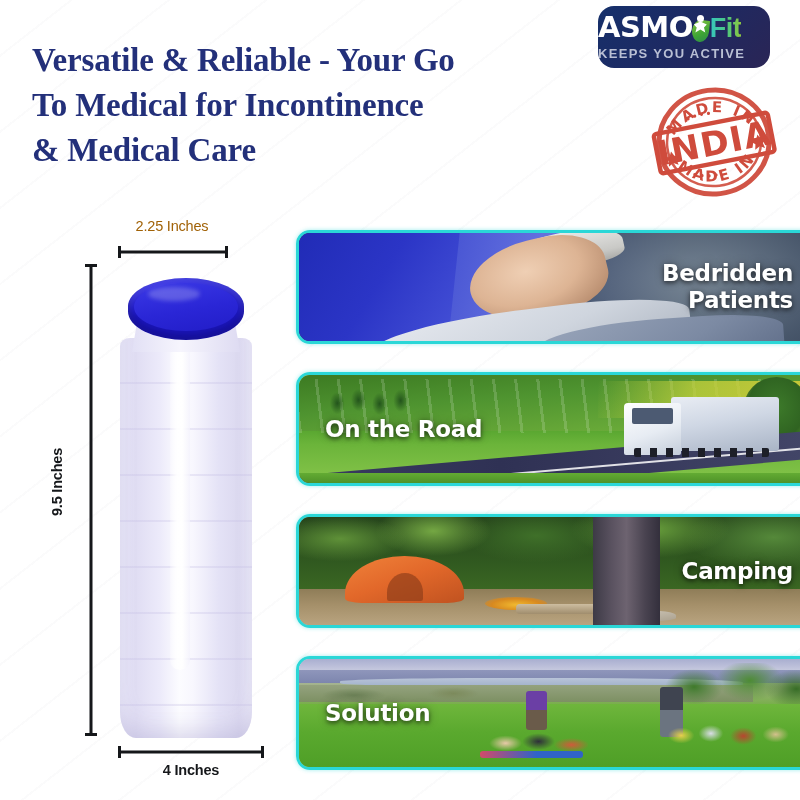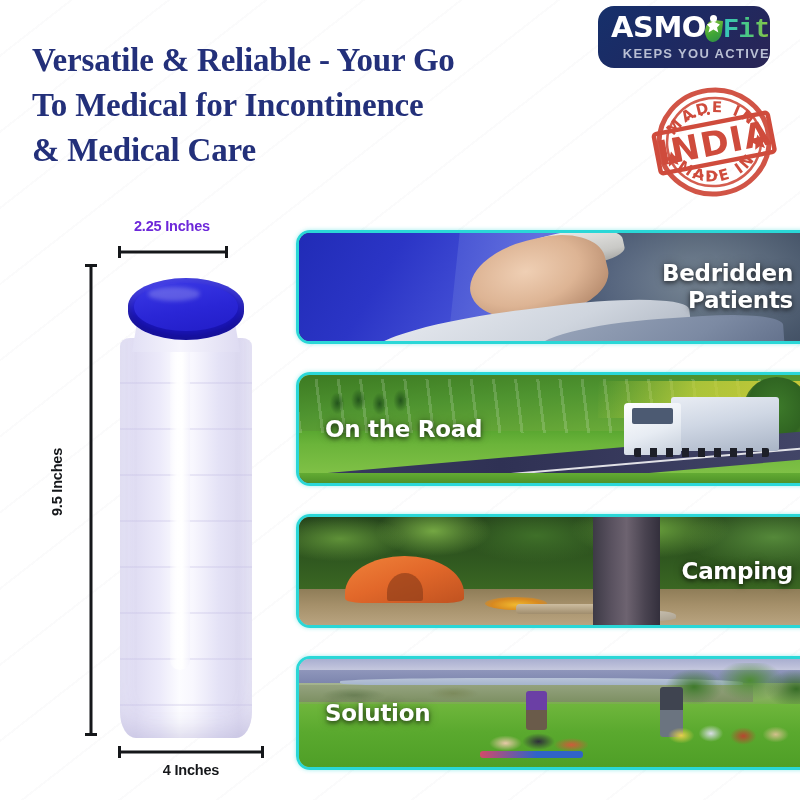--- a/index.html
+++ b/index.html
@@ -57,21 +57,21 @@
     height: 62px;
     border-radius: 16px;
     background: linear-gradient(135deg, #16306b 0%, #1d2a63 45%, #2a2555 100%);
     overflow: hidden;
   }
   #logo-inner {
     position: absolute;
     inset: 0;
     display: flex;
     flex-direction: column;
-    align-items: flex-end;
+    align-items: flex-start;
     justify-content: center;
   }
   #logo-word {
     display: flex;
     align-items: baseline;
     line-height: 1;
     height: 30px;
   }
   .logo-asmo {
     color: #ffffff;
@@ -109,21 +109,21 @@
   .logo-mark .body {
     position: absolute;
     left: 3px;
     top: 7px;
     width: 13px;
     height: 11px;
     background: #ffffff;
     clip-path: polygon(50% 0%, 100% 28%, 78% 55%, 88% 100%, 50% 72%, 12% 100%, 22% 55%, 0% 28%);
   }
   .logo-fit {
-    font-family: Liberation Mono, monospace;
+    font-family: Liberation Sans, sans-serif;
     font-weight: bold;
     font-size: 27px;
     letter-spacing: -0.5px;
     background: linear-gradient(90deg, #36c6c0 0%, #4cc77f 55%, #8dc63f 100%);
     -webkit-background-clip: text;
     background-clip: text;
     color: transparent;
   }
   #logo-tag {
     margin-top: 3px;
@@ -155,22 +155,22 @@
   }
 
   
   #dim-top-label {
     position: absolute;
     left: 72px;
     top: 0px;
     width: 140px;
     text-align: center;
     font-size: 14.5px;
-    font-weight: bold;
-    color: #6d28d9;
+    font-weight: normal;
+    color: #a16207;
     letter-spacing: -0.2px;
   }
   #dim-top-line {
     position: absolute;
     left: 88px;
     top: 28px;
     width: 110px;
     height: 12px;
   }
 

